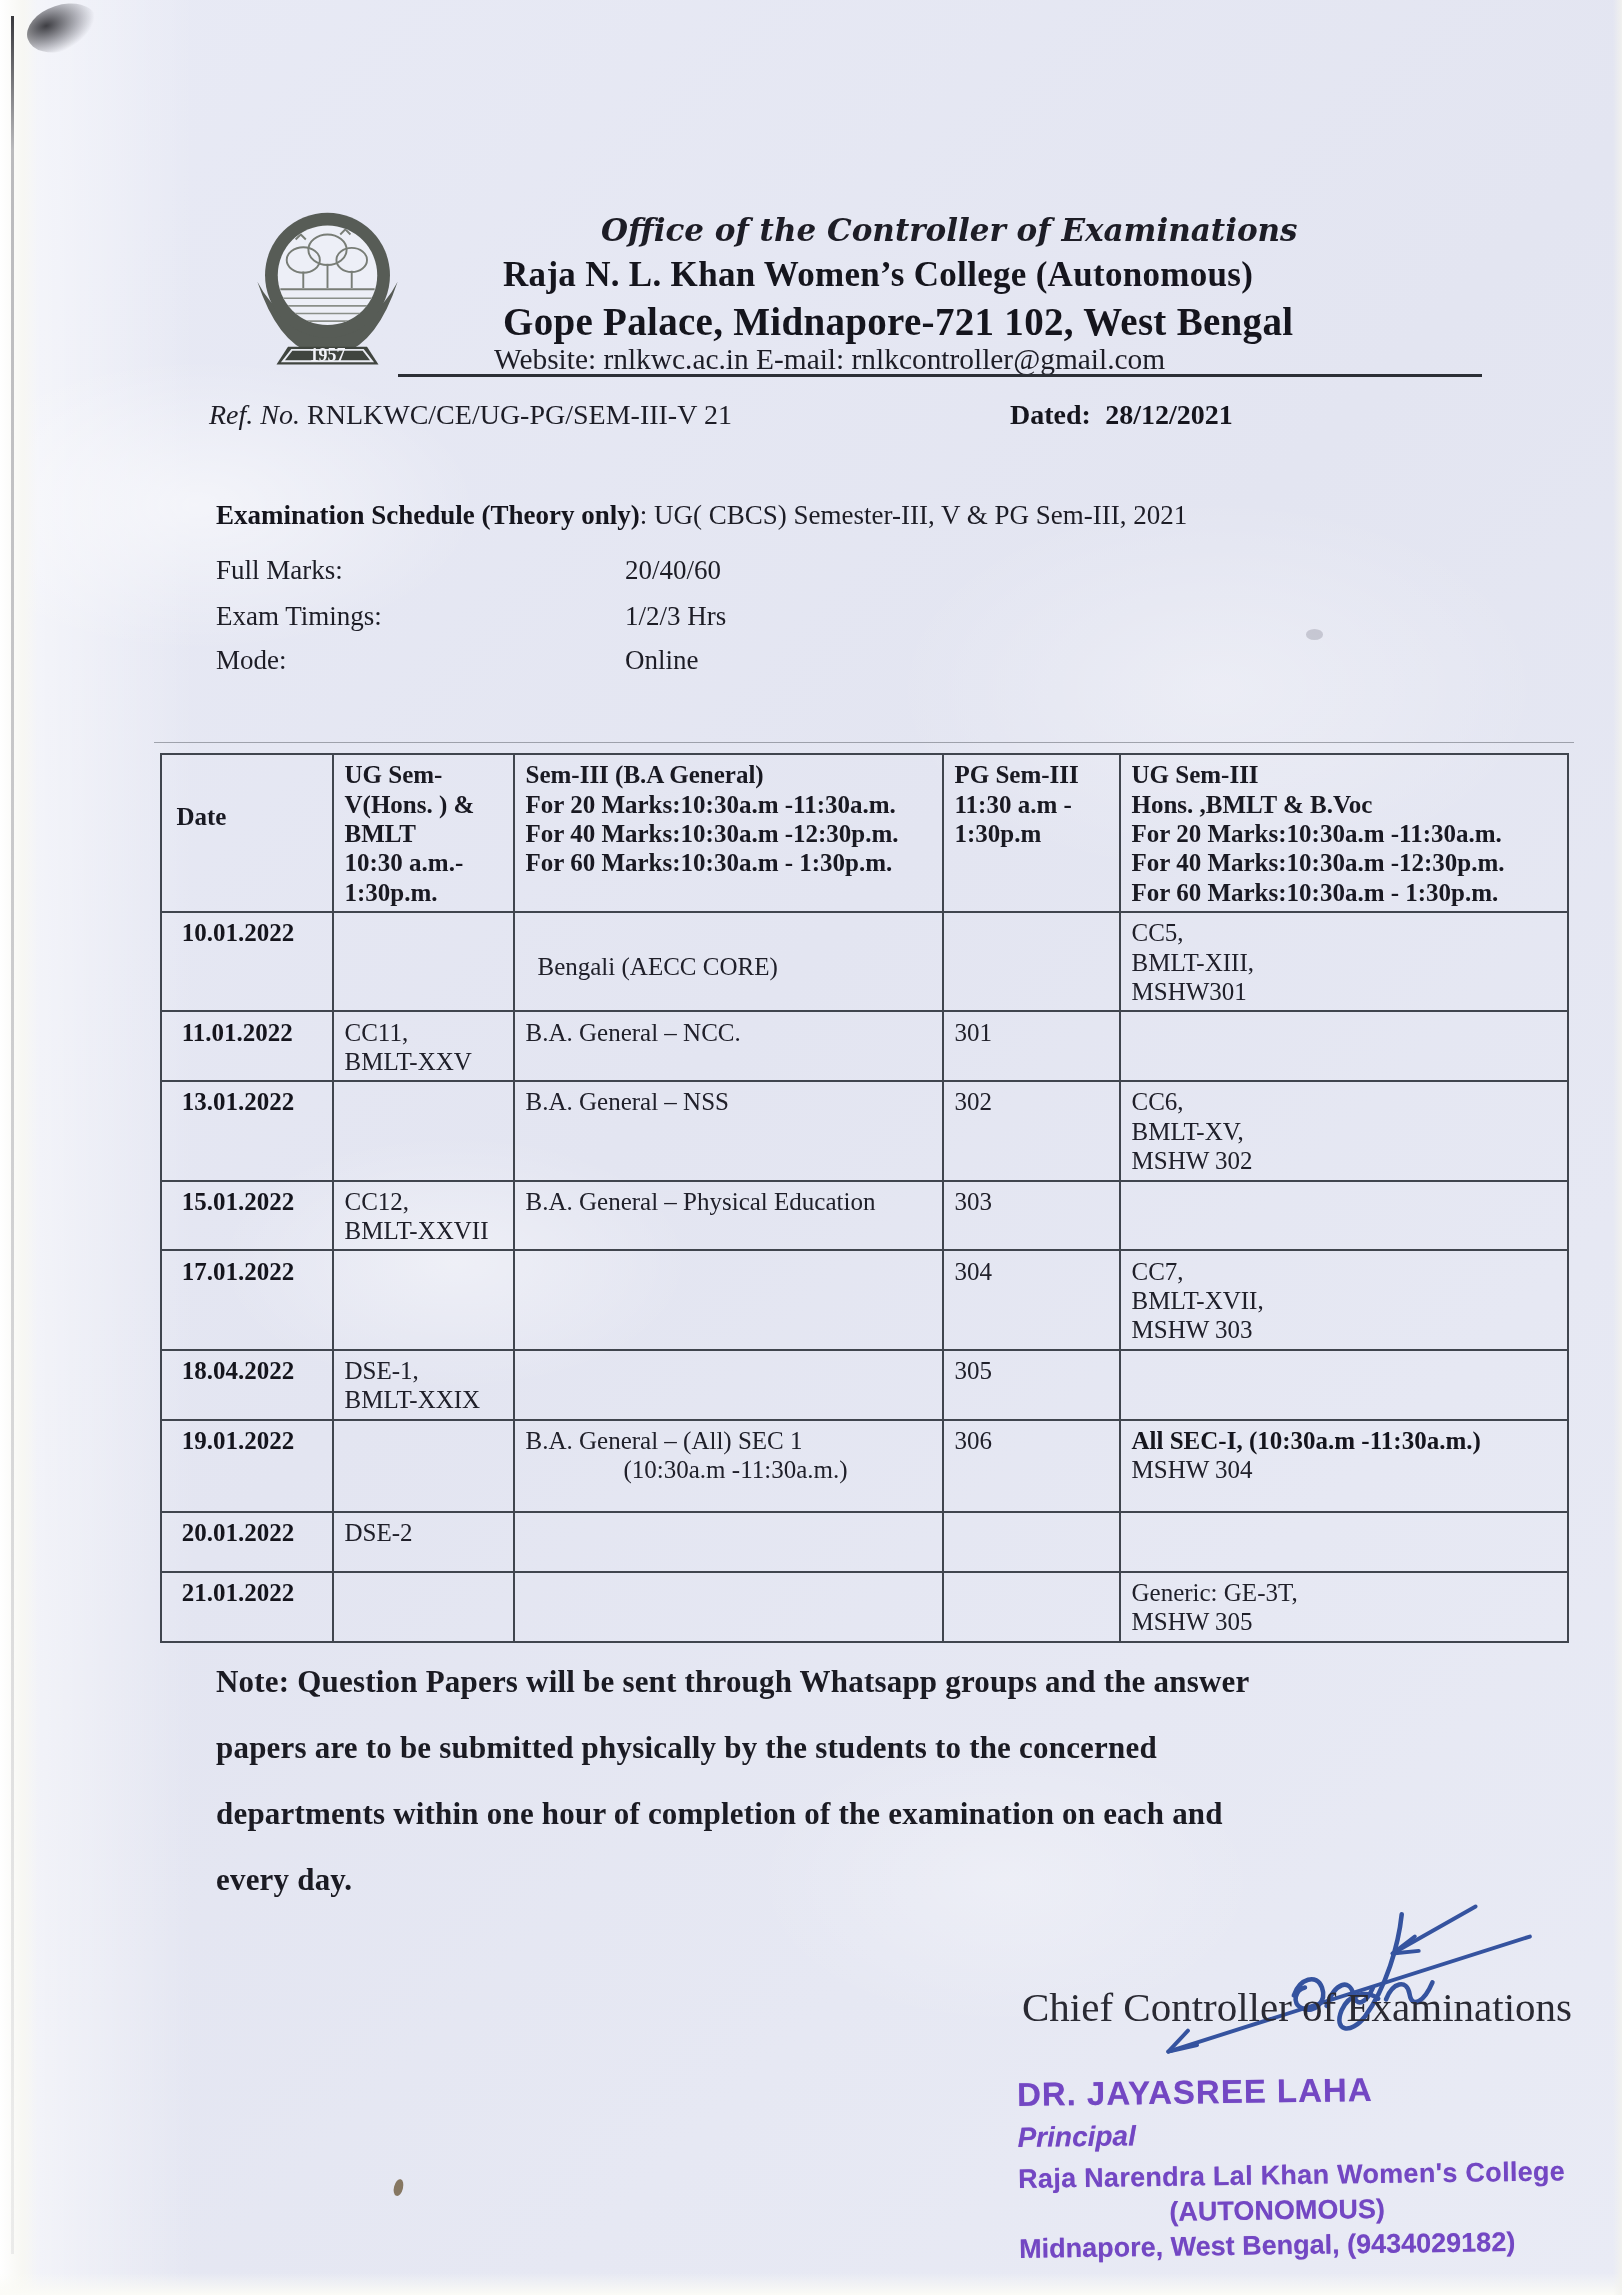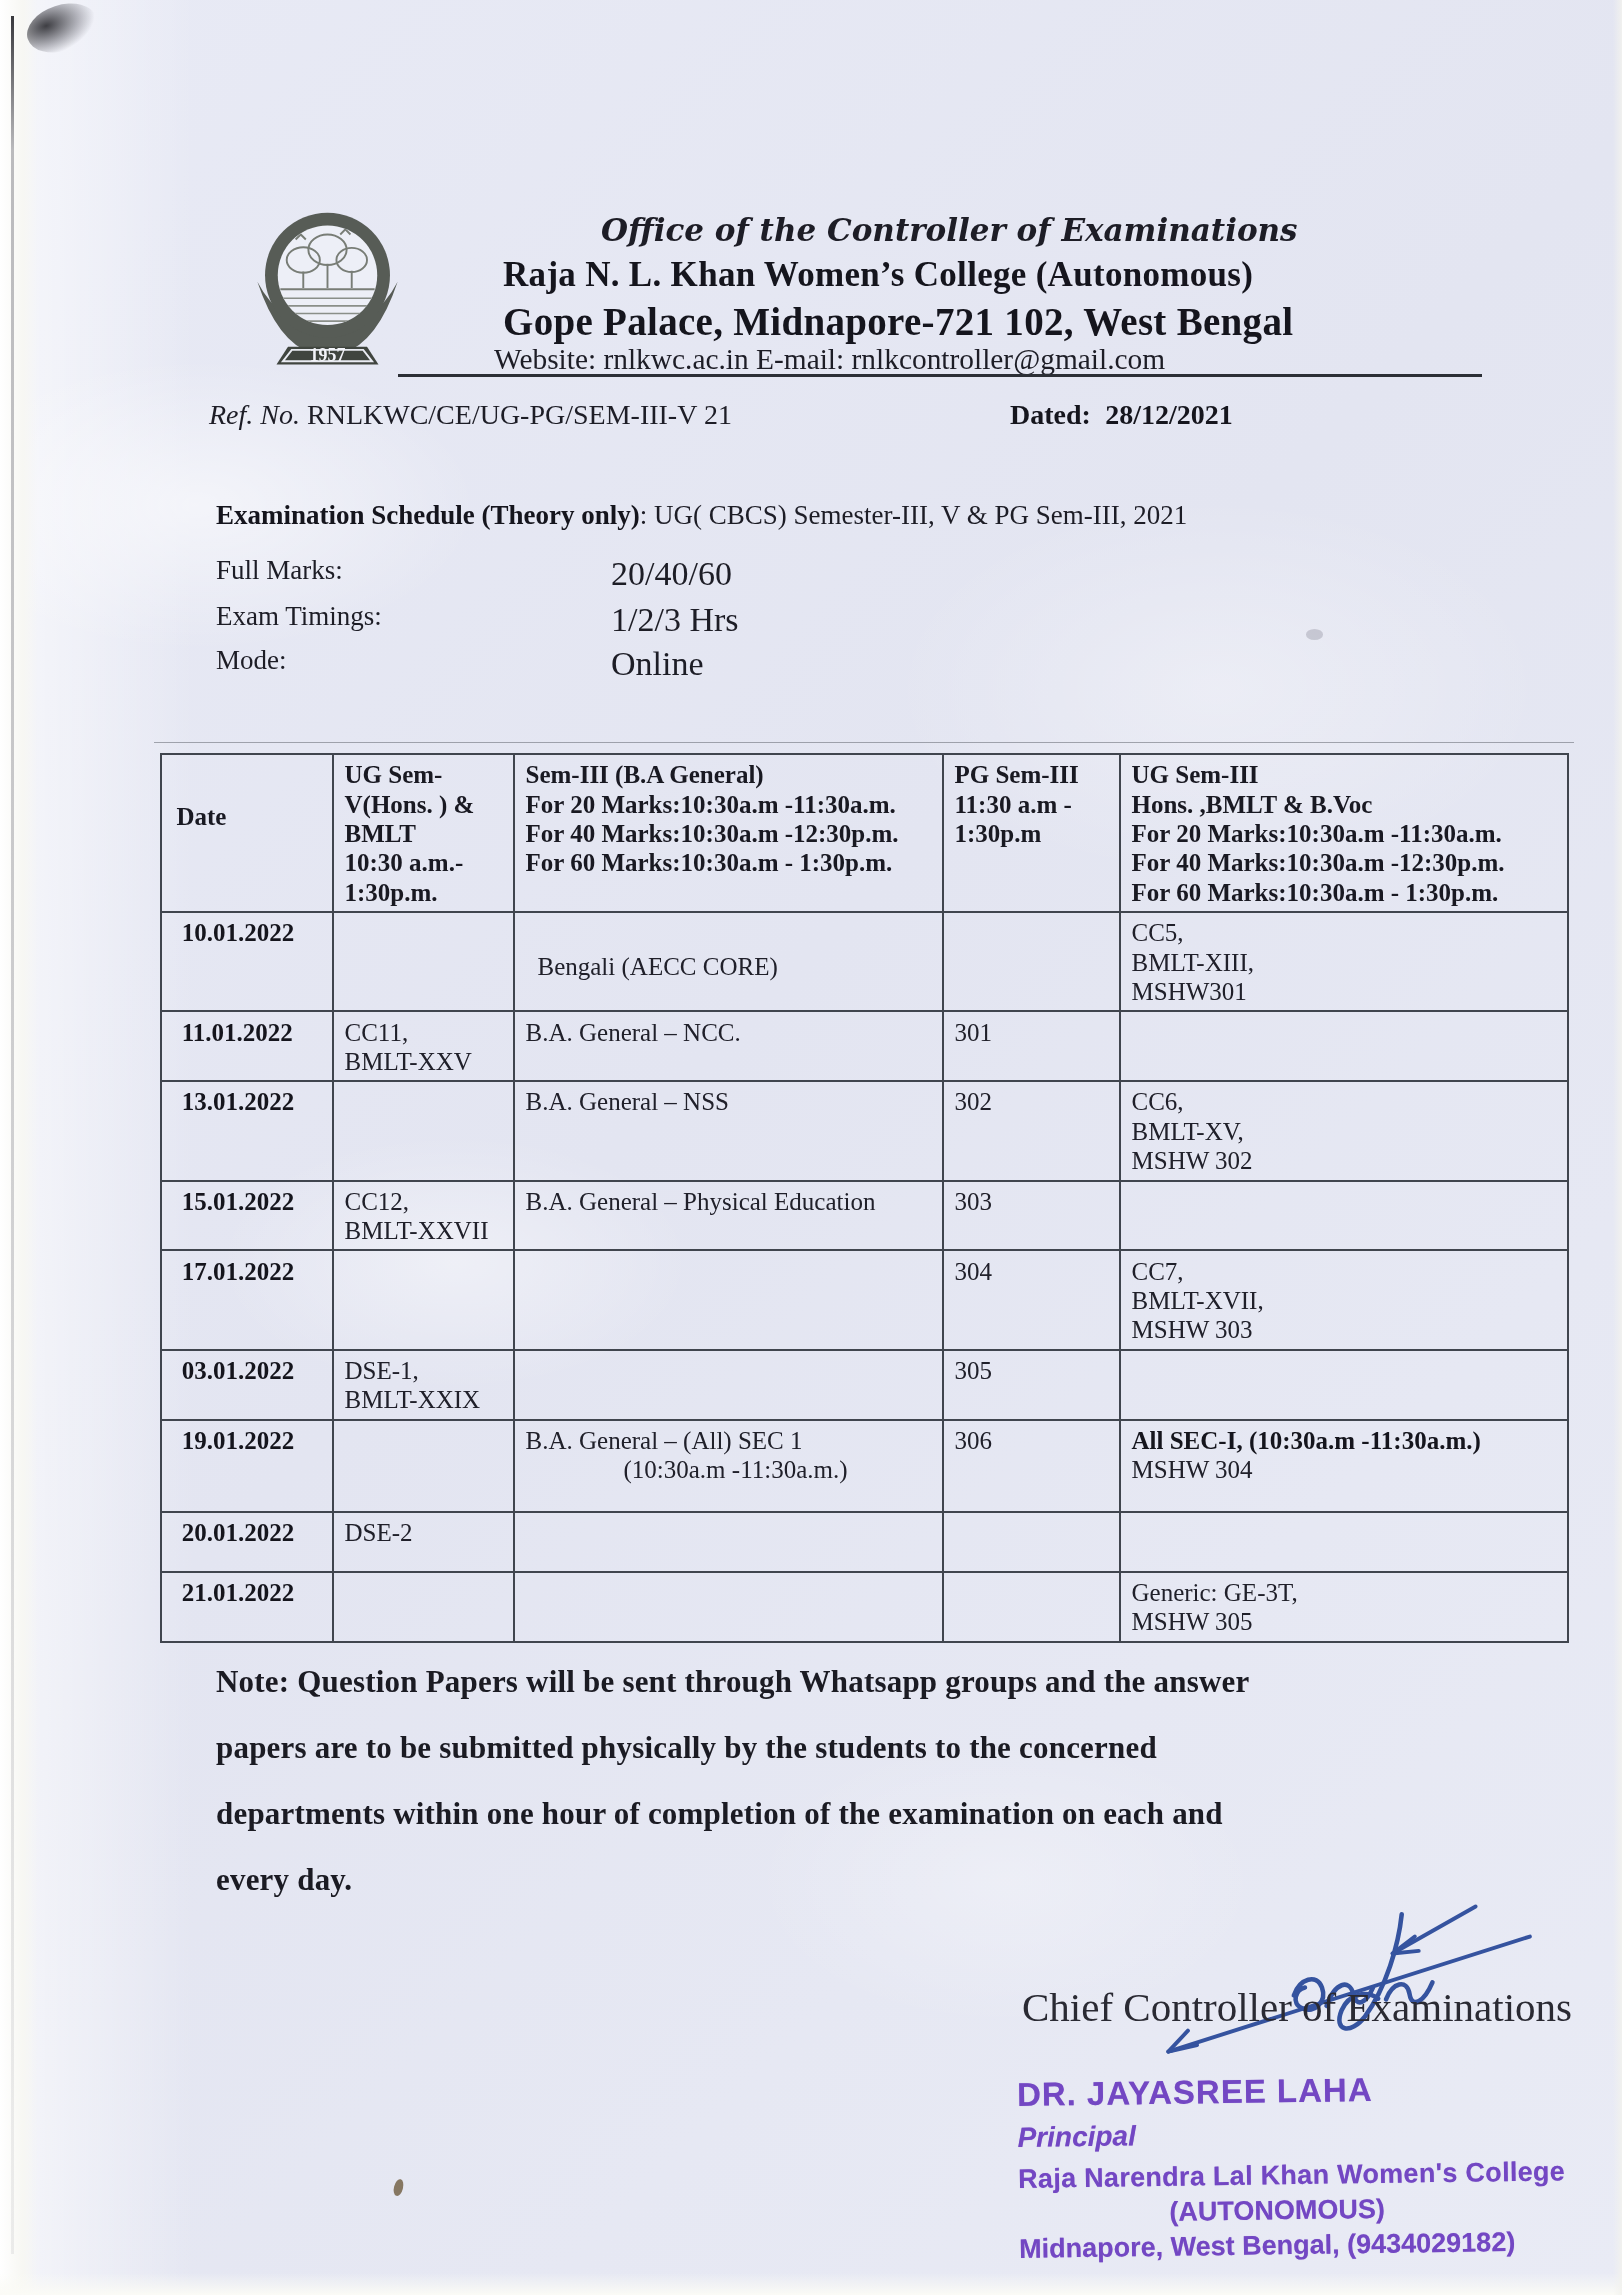--- a/index.html
+++ b/index.html
@@ -36,21 +36,21 @@
   .head-rule{left:398px;top:374px;width:1084px;height:3.3px;background:#2c2f36;}
 
   .ref-row{left:209px;top:399px;font-size:28px;color:#1d1d26;}
   .ref-label{font-style:italic;}
   .dated{left:1010px;top:399px;font-size:28px;font-weight:bold;color:#15151d;}
   .dated .gap{display:inline-block;width:14.4px;}
 
   .meta-title{left:216px;top:500px;font-size:27px;color:#1d1d26;}
   .meta-title b{color:#15151d;}
   .meta-label{left:216px;font-size:27px;color:#1d1d26;}
-  .meta-value{left:611px;font-size:34px;color:#1d1d26;}
+  .meta-value{left:625px;font-size:27px;color:#1d1d26;}
   .y-fm{top:555px;} .y-et{top:601px;} .y-md{top:645px;}
 
   
   .pre-table-line{left:154px;top:742px;width:1420px;height:1.3px;background:rgba(70,75,85,.45);}
   table.sched{position:absolute;left:160px;top:753px;width:1407px;border-collapse:collapse;table-layout:fixed;
     border:2.6px solid #383d46;}
   table.sched th,table.sched td{border:2px solid #40454e;vertical-align:top;text-align:left;
     padding:5.2px 3.9px 3.9px 10.5px;font-size:25px;line-height:29.4px;color:#20202a;font-weight:normal;}
   table.sched th{font-weight:bold;color:#191922;}
   table.sched th div,table.sched td div{white-space:nowrap;overflow:visible;}
@@ -250,21 +250,21 @@
             <div>304</div>
           </td>
           <td>
             <div>CC7,</div>
             <div>BMLT-XVII,</div>
             <div>MSHW 303</div>
           </td>
         </tr>
         <tr style="height: 65px;">
           <td class="date-cell">
-            <div class="b">03.01.2022</div>
+            <div class="b">18.04.2022</div>
           </td>
           <td>
             <div>DSE-1,</div>
             <div>BMLT-XXIX</div>
           </td>
           <td></td>
           <td>
             <div>305</div>
           </td>
           <td></td>

